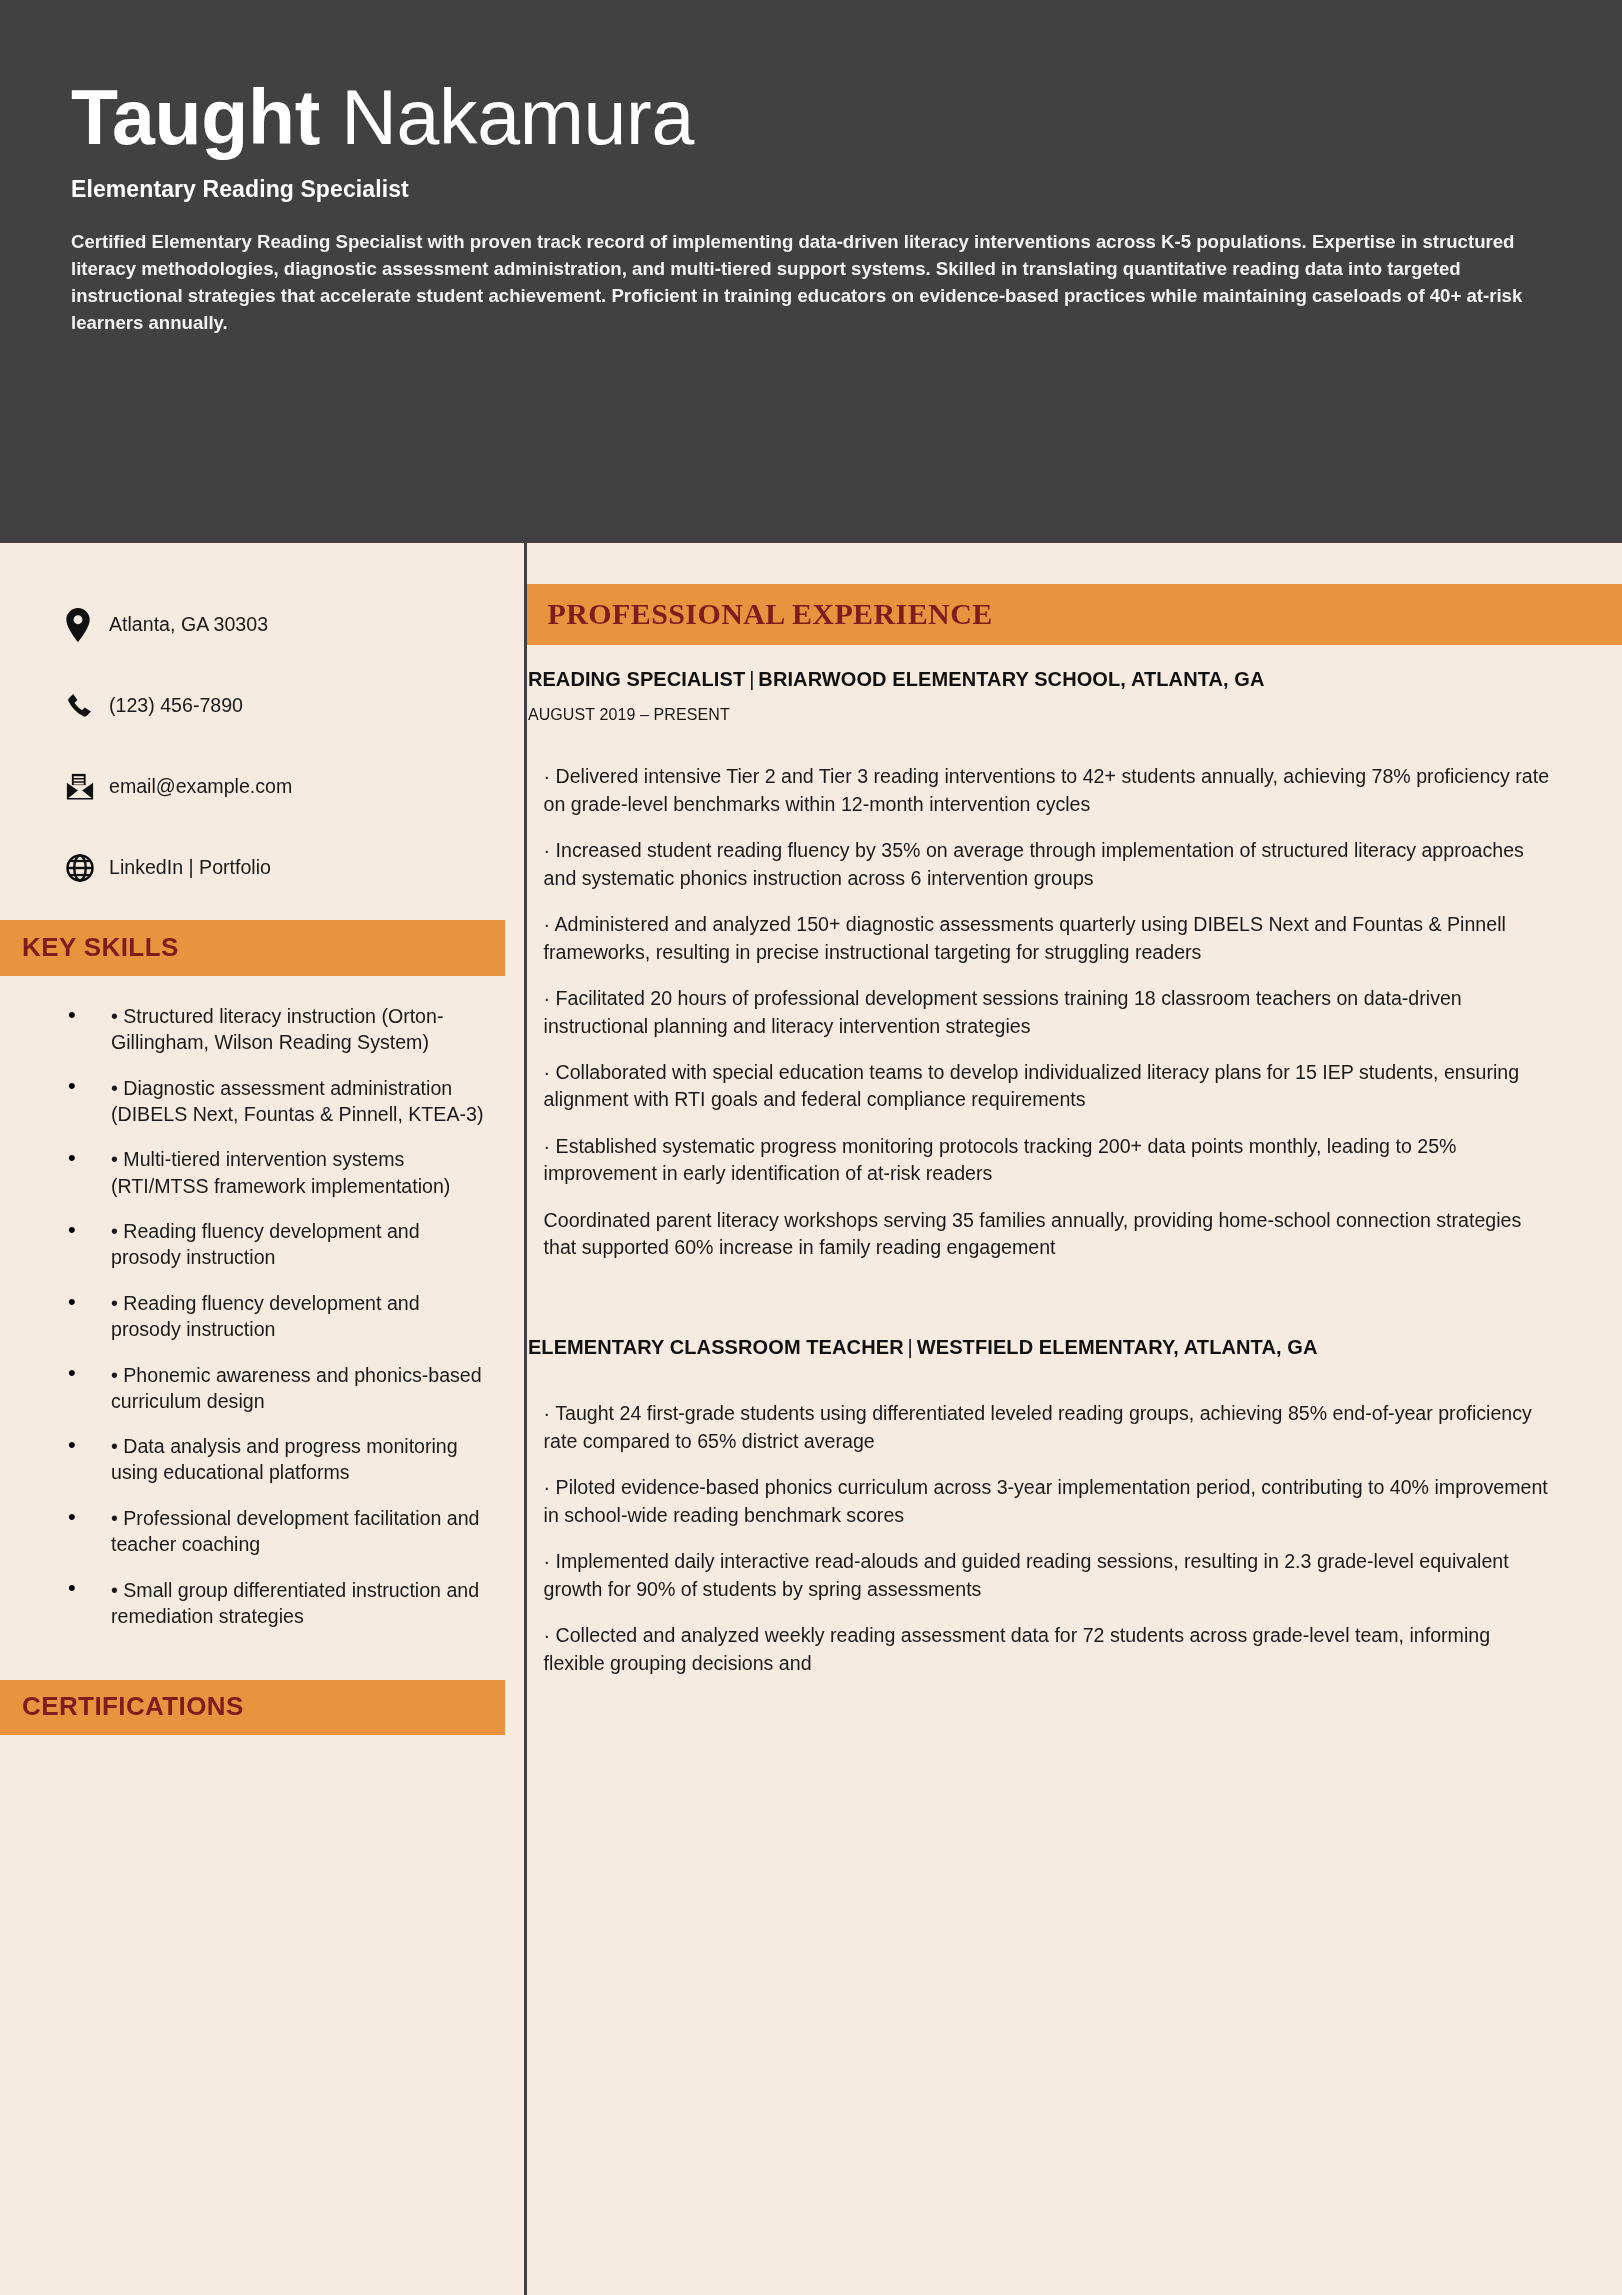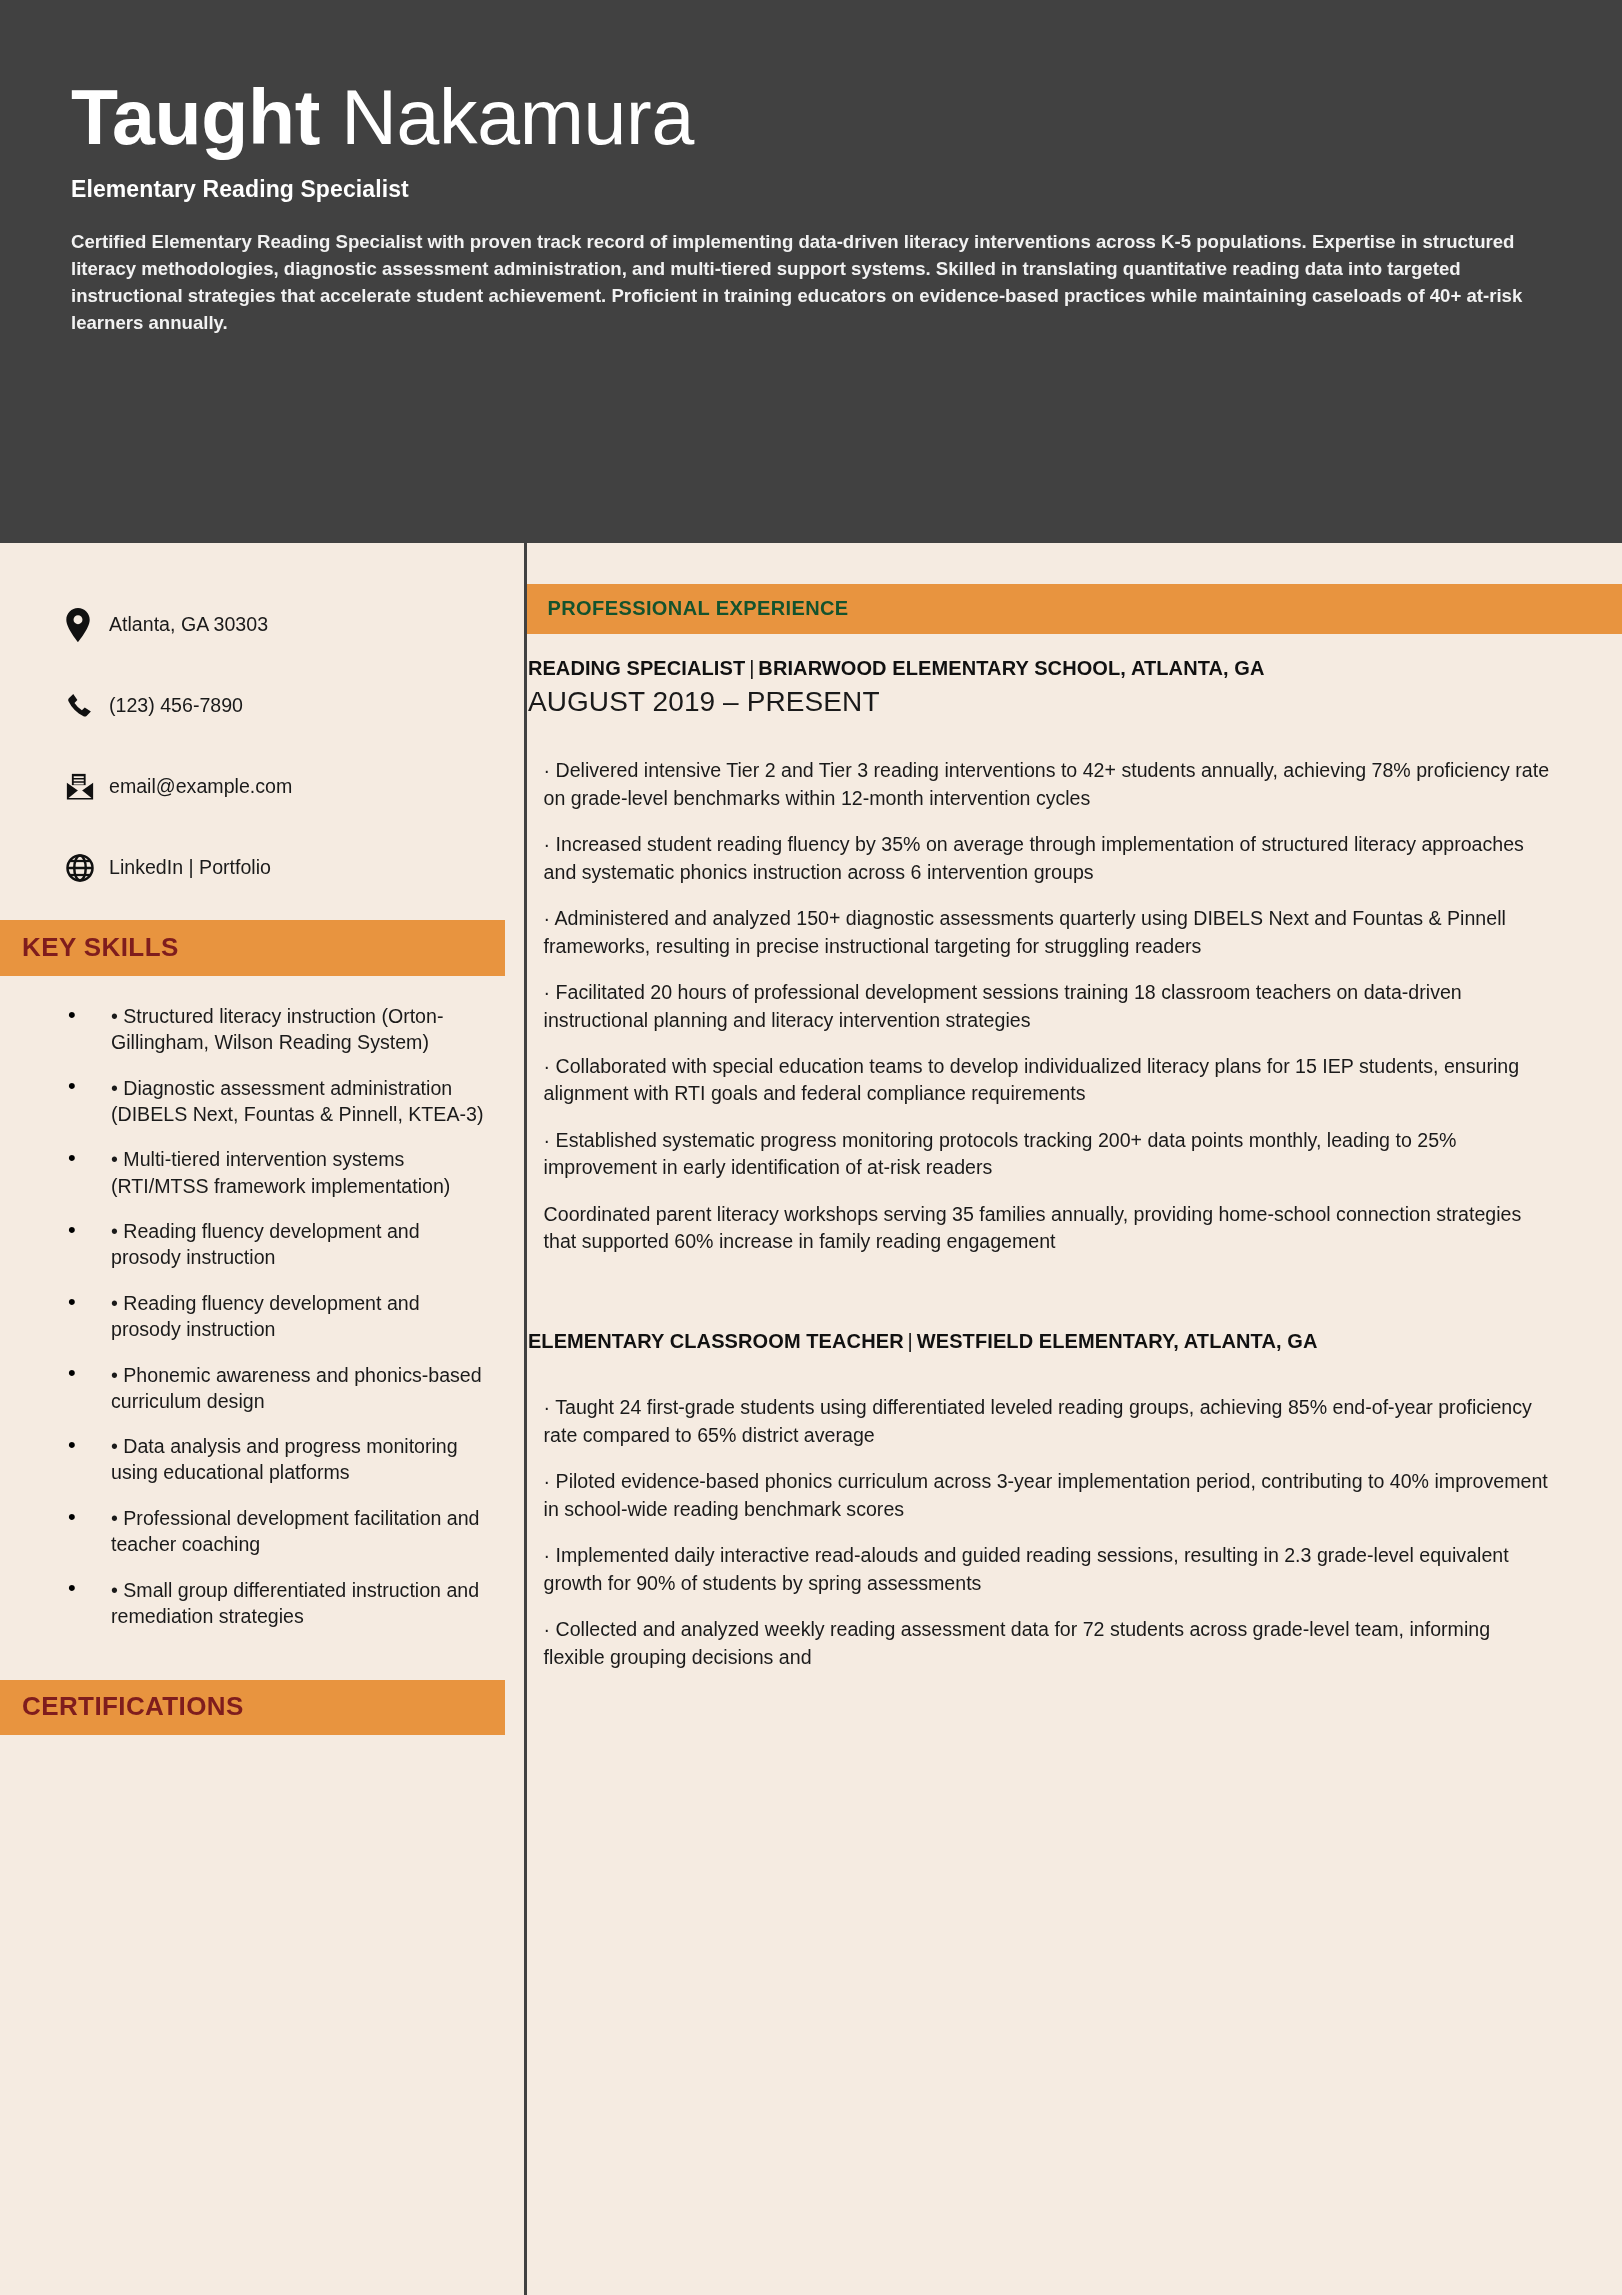--- a/index.html
+++ b/index.html
@@ -116,24 +116,25 @@
     letter-spacing: 0.4px;
   }
 
   .bar-main {
     background: #E8943F;
     width: 100%;
     padding: 13px 0 14.4px 23.5px;
     margin-bottom: 22px;
   }
   .bar-main .bar-text {
-    font-size: 20px;
-    font-weight: 700;
-    color: #14532d;
+    font-size: 30px;
+    font-weight: 700;
+    color: #7f1d1d;
     letter-spacing: 0.4px;
+    font-family: Liberation Serif, serif;
   }
 
   
   .skills {
     list-style: none;
     padding: 27.5px 39px 19.6px 68px;
   }
   .skill-item {
     position: relative;
     padding-left: 43px;
@@ -164,24 +165,24 @@
     line-height: 1.28;
     letter-spacing: 0.1px;
     width: 980px;
     padding-left: 3.9px;
   }
   .job-heading .sep {
     font-weight: 400;
     padding: 0 3.9px;
   }
   .job-dates {
-    font-size: 28px;
+    font-size: 16px;
     font-weight: 400;
     color: #1A1A1A;
-    margin-top: 4px;
+    margin-top: 13px;
     padding-left: 3.9px;
     letter-spacing: 0.1px;
   }
 
   .job-bullets {
     list-style: none;
     margin-top: 39px;
     padding-left: 19.6px;
   }
   .job-bullets li {

